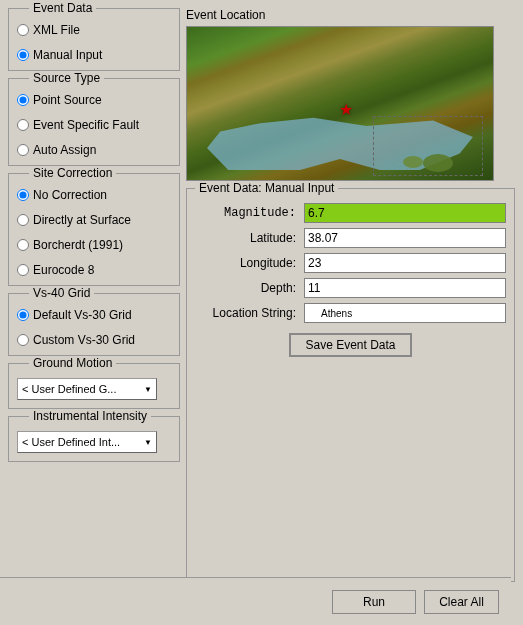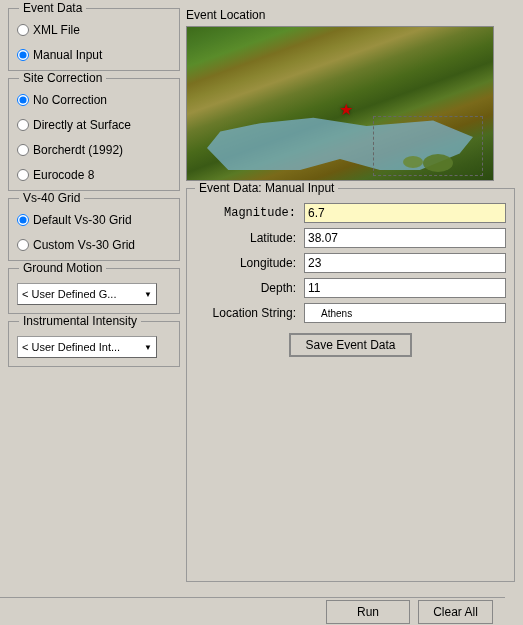--- a/index.html
+++ b/index.html
@@ -14,21 +14,21 @@
     .group-box {
       border: 1px solid #999;
       background: #d4d0c8;
       position: relative;
       padding: 8px 8px 8px 8px;
       padding-top: 14px;
     }
     .group-box-title {
       position: absolute;
       top: -8px;
-      left: 10px;
+      left: 20px;
       background: #d4d0c8;
       padding: 0 4px;
       font-size: 12px;
       font-weight: normal;
       color: #000;
     }
     .radio-group {
       display: flex;
       flex-direction: column;
       gap: 11px;
@@ -98,35 +98,52 @@
             <input type="radio" name="event_data" style="">
             <span class="radio-label">XML File</span>
           </label>
           <label class="radio-item">
             <input type="radio" name="event_data" checked="" style="">
             <span class="radio-label">Manual Input</span>
           </label>
         </div>
       </div>
 
+      <div class="group-box">
+        <span class="group-box-title">Source Type</span>
+        <div class="radio-group">
+          <label class="radio-item">
+            <input type="radio" name="source_type" checked="" style="">
+            <span class="radio-label">Point  Source</span>
+          </label>
+          <label class="radio-item">
+            <input type="radio" name="source_type" style="">
+            <span class="radio-label">Event Specific Fault</span>
+          </label>
+          <label class="radio-item">
+            <input type="radio" name="source_type" style="">
+            <span class="radio-label">Auto Assign</span>
+          </label>
+        </div>
+      </div>
 
       <div class="group-box">
         <span class="group-box-title">Site Correction</span>
         <div class="radio-group">
           <label class="radio-item">
             <input type="radio" name="site_correction" checked="" style="">
             <span class="radio-label">No Correction</span>
           </label>
           <label class="radio-item">
             <input type="radio" name="site_correction" style="">
             <span class="radio-label">Directly at Surface</span>
           </label>
           <label class="radio-item">
             <input type="radio" name="site_correction" style="">
-            <span class="radio-label">Borcherdt (1992)</span>
+            <span class="radio-label">Borcherdt (1991)</span>
           </label>
           <label class="radio-item">
             <input type="radio" name="site_correction" style="">
             <span class="radio-label">Eurocode 8</span>
           </label>
         </div>
       </div>
 
       <div class="group-box">
         <span class="group-box-title">Vs-40 Grid</span>
@@ -220,21 +237,21 @@
           position:absolute; top:-8px; left:8px;
           background:#d4d0c8; padding:0 4px; font-size:12px;
         ">Event Data: Manual Input</span>
 
         <div style="
           display:grid; grid-template-columns:105px 1fr;
           gap:5px 4px; align-items:center;
         ">
 
           <label style="text-align:right; font-size:12px; padding-right:4px;font-family:Liberation Mono, monospace;">Magnitude:</label>
-          <input type="text" class="form-input" value="6.7" style="height: 20px; border: 1px solid rgb(128, 128, 128); background: #fef9c3; font-size: 12px; padding: 1px 3px; width: 100%;">
+          <input type="text" class="form-input" value="6.7" style="height: 20px; border: 1px solid rgb(128, 128, 128); background: #84cc16; font-size: 12px; padding: 1px 3px; width: 100%;">
 
           <label style="text-align:right; font-size:12px; padding-right:4px;">Latitude:</label>
           <input type="text" class="form-input" value="38.07" style="height: 20px; border: 1px solid rgb(128, 128, 128); background: white; font-size: 12px; padding: 8px 3px; width: 100%;">
 
           <label style="text-align:right; font-size:12px; padding-right:4px;">Longitude:</label>
           <input type="text" class="form-input" value="23" style="height: 20px; border: 1px solid rgb(128, 128, 128); background: white; font-size: 12px; padding: 1px 3px; width: 100%;">
 
           <label style="text-align:right; font-size:12px; padding-right:4px;">Depth:</label>
           <input type="text" class="form-input" value="11" style="height: 20px; border: 1px solid rgb(128, 128, 128); background: white; font-size: 12px; padding: 1px 3px; width: 100%;">
 
@@ -248,22 +265,22 @@
             padding:3px 14px; font-size:12px; cursor:pointer;
           ">Save Event Data</button>
         </div>
       </div>
 
     </div>
 
   </div>
 
   <div style="
-    position:absolute; bottom:0; left:0; right:18px;
-    height:28px; background:#d4d0c8;
+    position:absolute; bottom:0; left:0; right:12px;
+    height:48px; background:#d4d0c8;
     border-top:1px solid #999;
     display:flex; align-items:center; justify-content:flex-end;
     padding:0 12px; gap:8px;
   ">
     <button style="
       background:#d4d0c8; border:1px solid #888;
       padding:4px 30px; font-size:12px; cursor:pointer;
       min-width:80px;
     ">Run</button>
     <button style="

